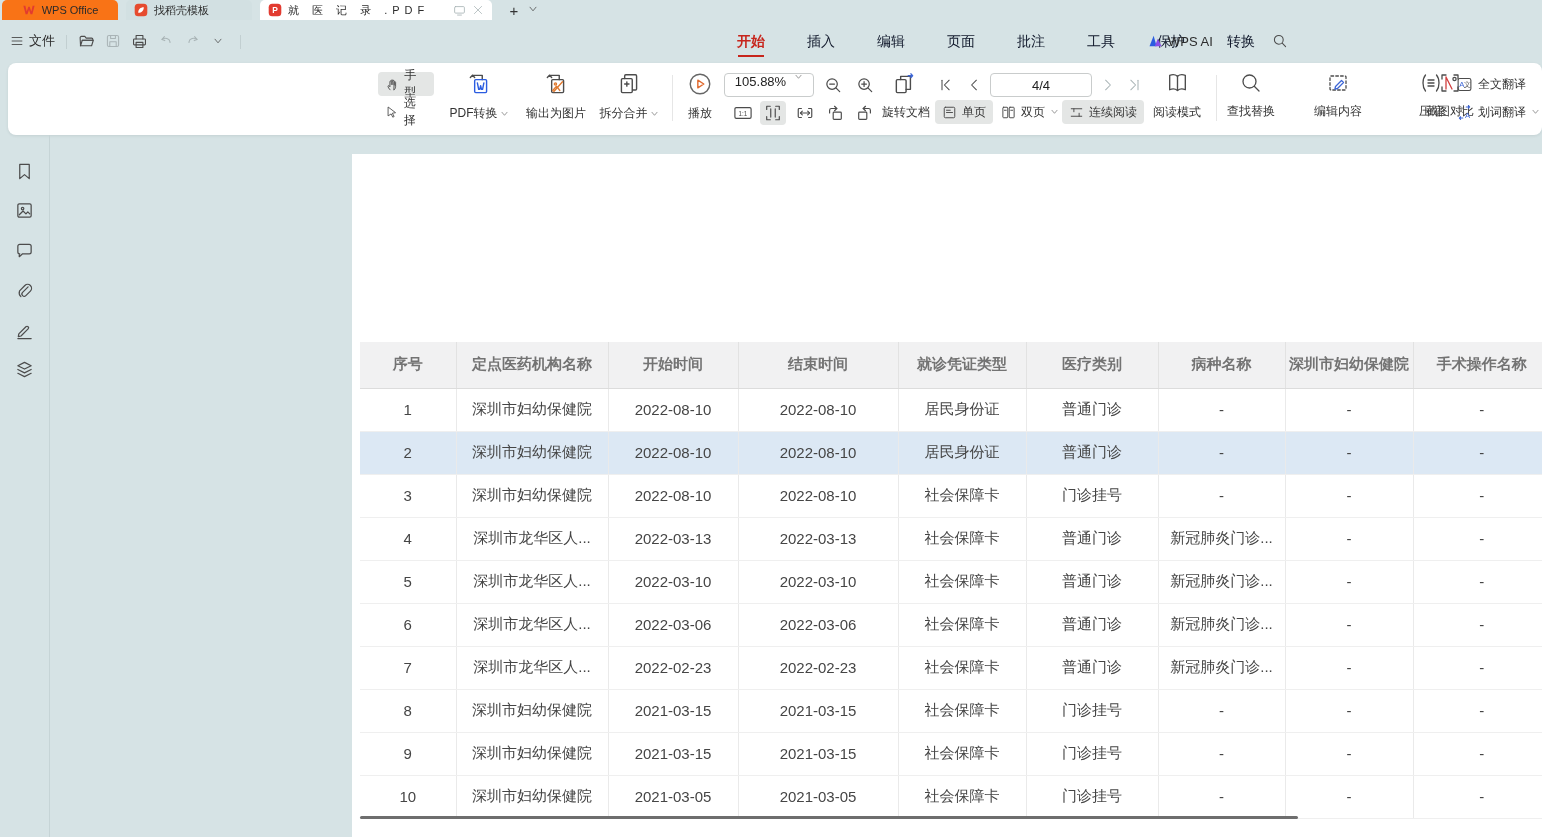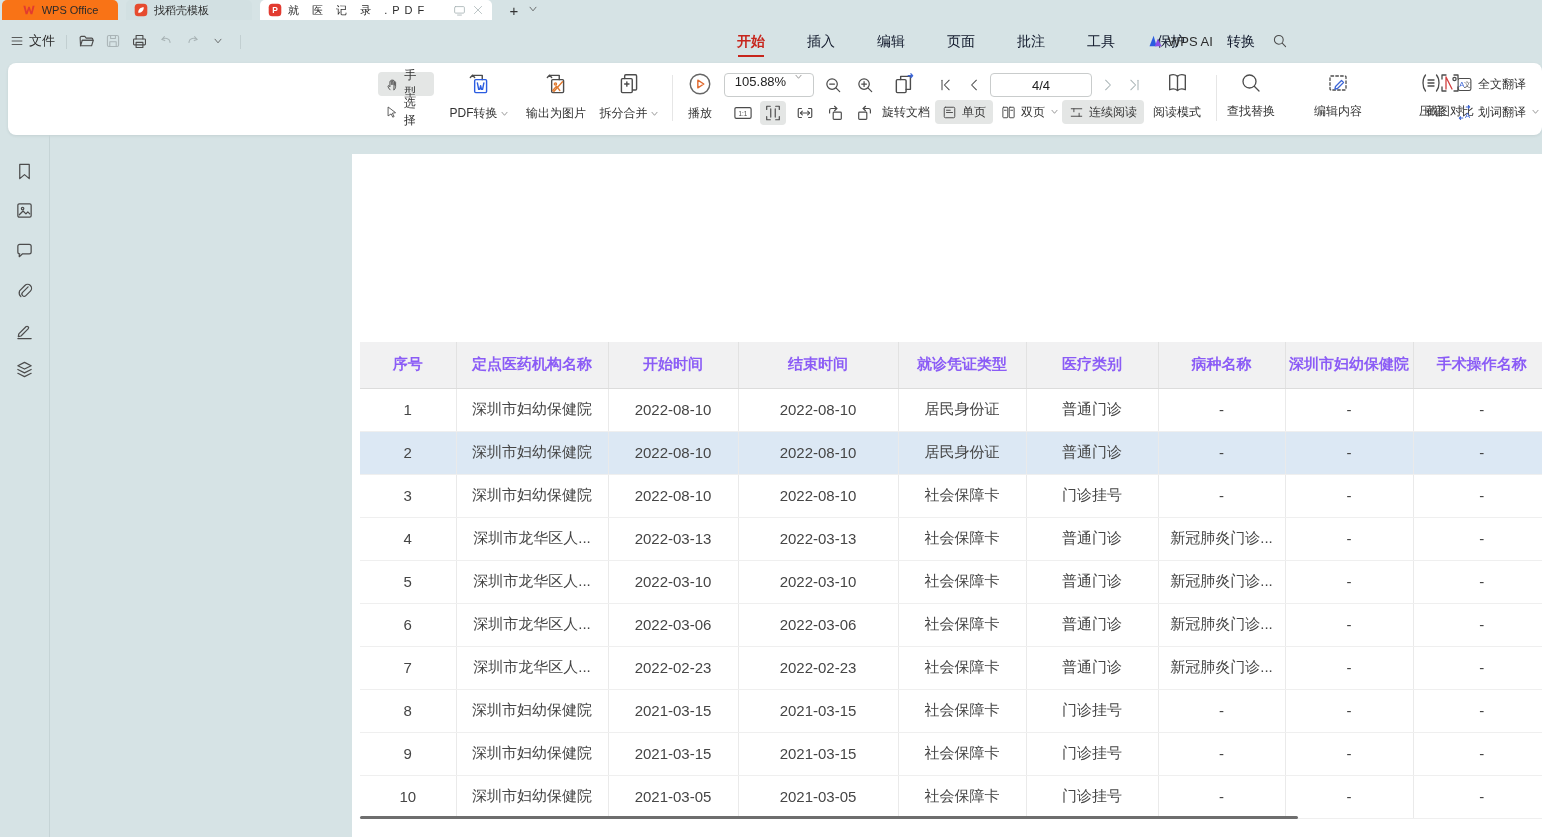--- a/index.html
+++ b/index.html
@@ -44,21 +44,21 @@
   .iconbtn { position:absolute; width:26px; height:24px; display:flex; align-items:center; justify-content:center; border-radius:4px; }
   .rowlabel { position:absolute; font-size:12px; color:#333; height:22px; line-height:22px; }
 
   
   #sidebar { position:absolute; left:0; top:135px; width:50px; bottom:0; border-right:1px solid #c6d4d6; }
   .sb-icon { position:absolute; left:13px; width:22px; height:22px; display:flex; align-items:center; justify-content:center; }
 
   
   #page { position:absolute; left:352px; top:154px; width:1190px; height:683px; background:#fff; }
   #doc-table { position:absolute; left:8px; top:188px; width:1190px; border-collapse:collapse; table-layout:fixed; }
-  #doc-table th { height:46px; background:#f1f1f2; font-size:15px; font-weight:bold; color:#8b5cf6; border-right:1px solid #e2e2e2; border-bottom:1px solid #dcdcdc; text-align:center; }
+  #doc-table th { height:46px; background:#f1f1f2; font-size:15px; font-weight:bold; color:#737373; border-right:1px solid #e2e2e2; border-bottom:1px solid #dcdcdc; text-align:center; }
   #doc-table td { height:43px; font-size:15px; color:#454545; text-align:center; border-right:1px solid #eaeaea; border-bottom:1px solid #efefef; overflow:hidden; white-space:nowrap; }
   #doc-table th:last-child, #doc-table td:last-child { border-right:none; }
   #doc-table tr.hl td { background:#dce8f4; }
   #hscroll-thumb { position:absolute; left:8px; top:662px; width:938px; height:3px; background:#6e6e6e; border-radius:2px; }
 </style>
 </head>
 <body>
 
 <div id="tabbar">
   <div class="tab" id="tab-wps">

